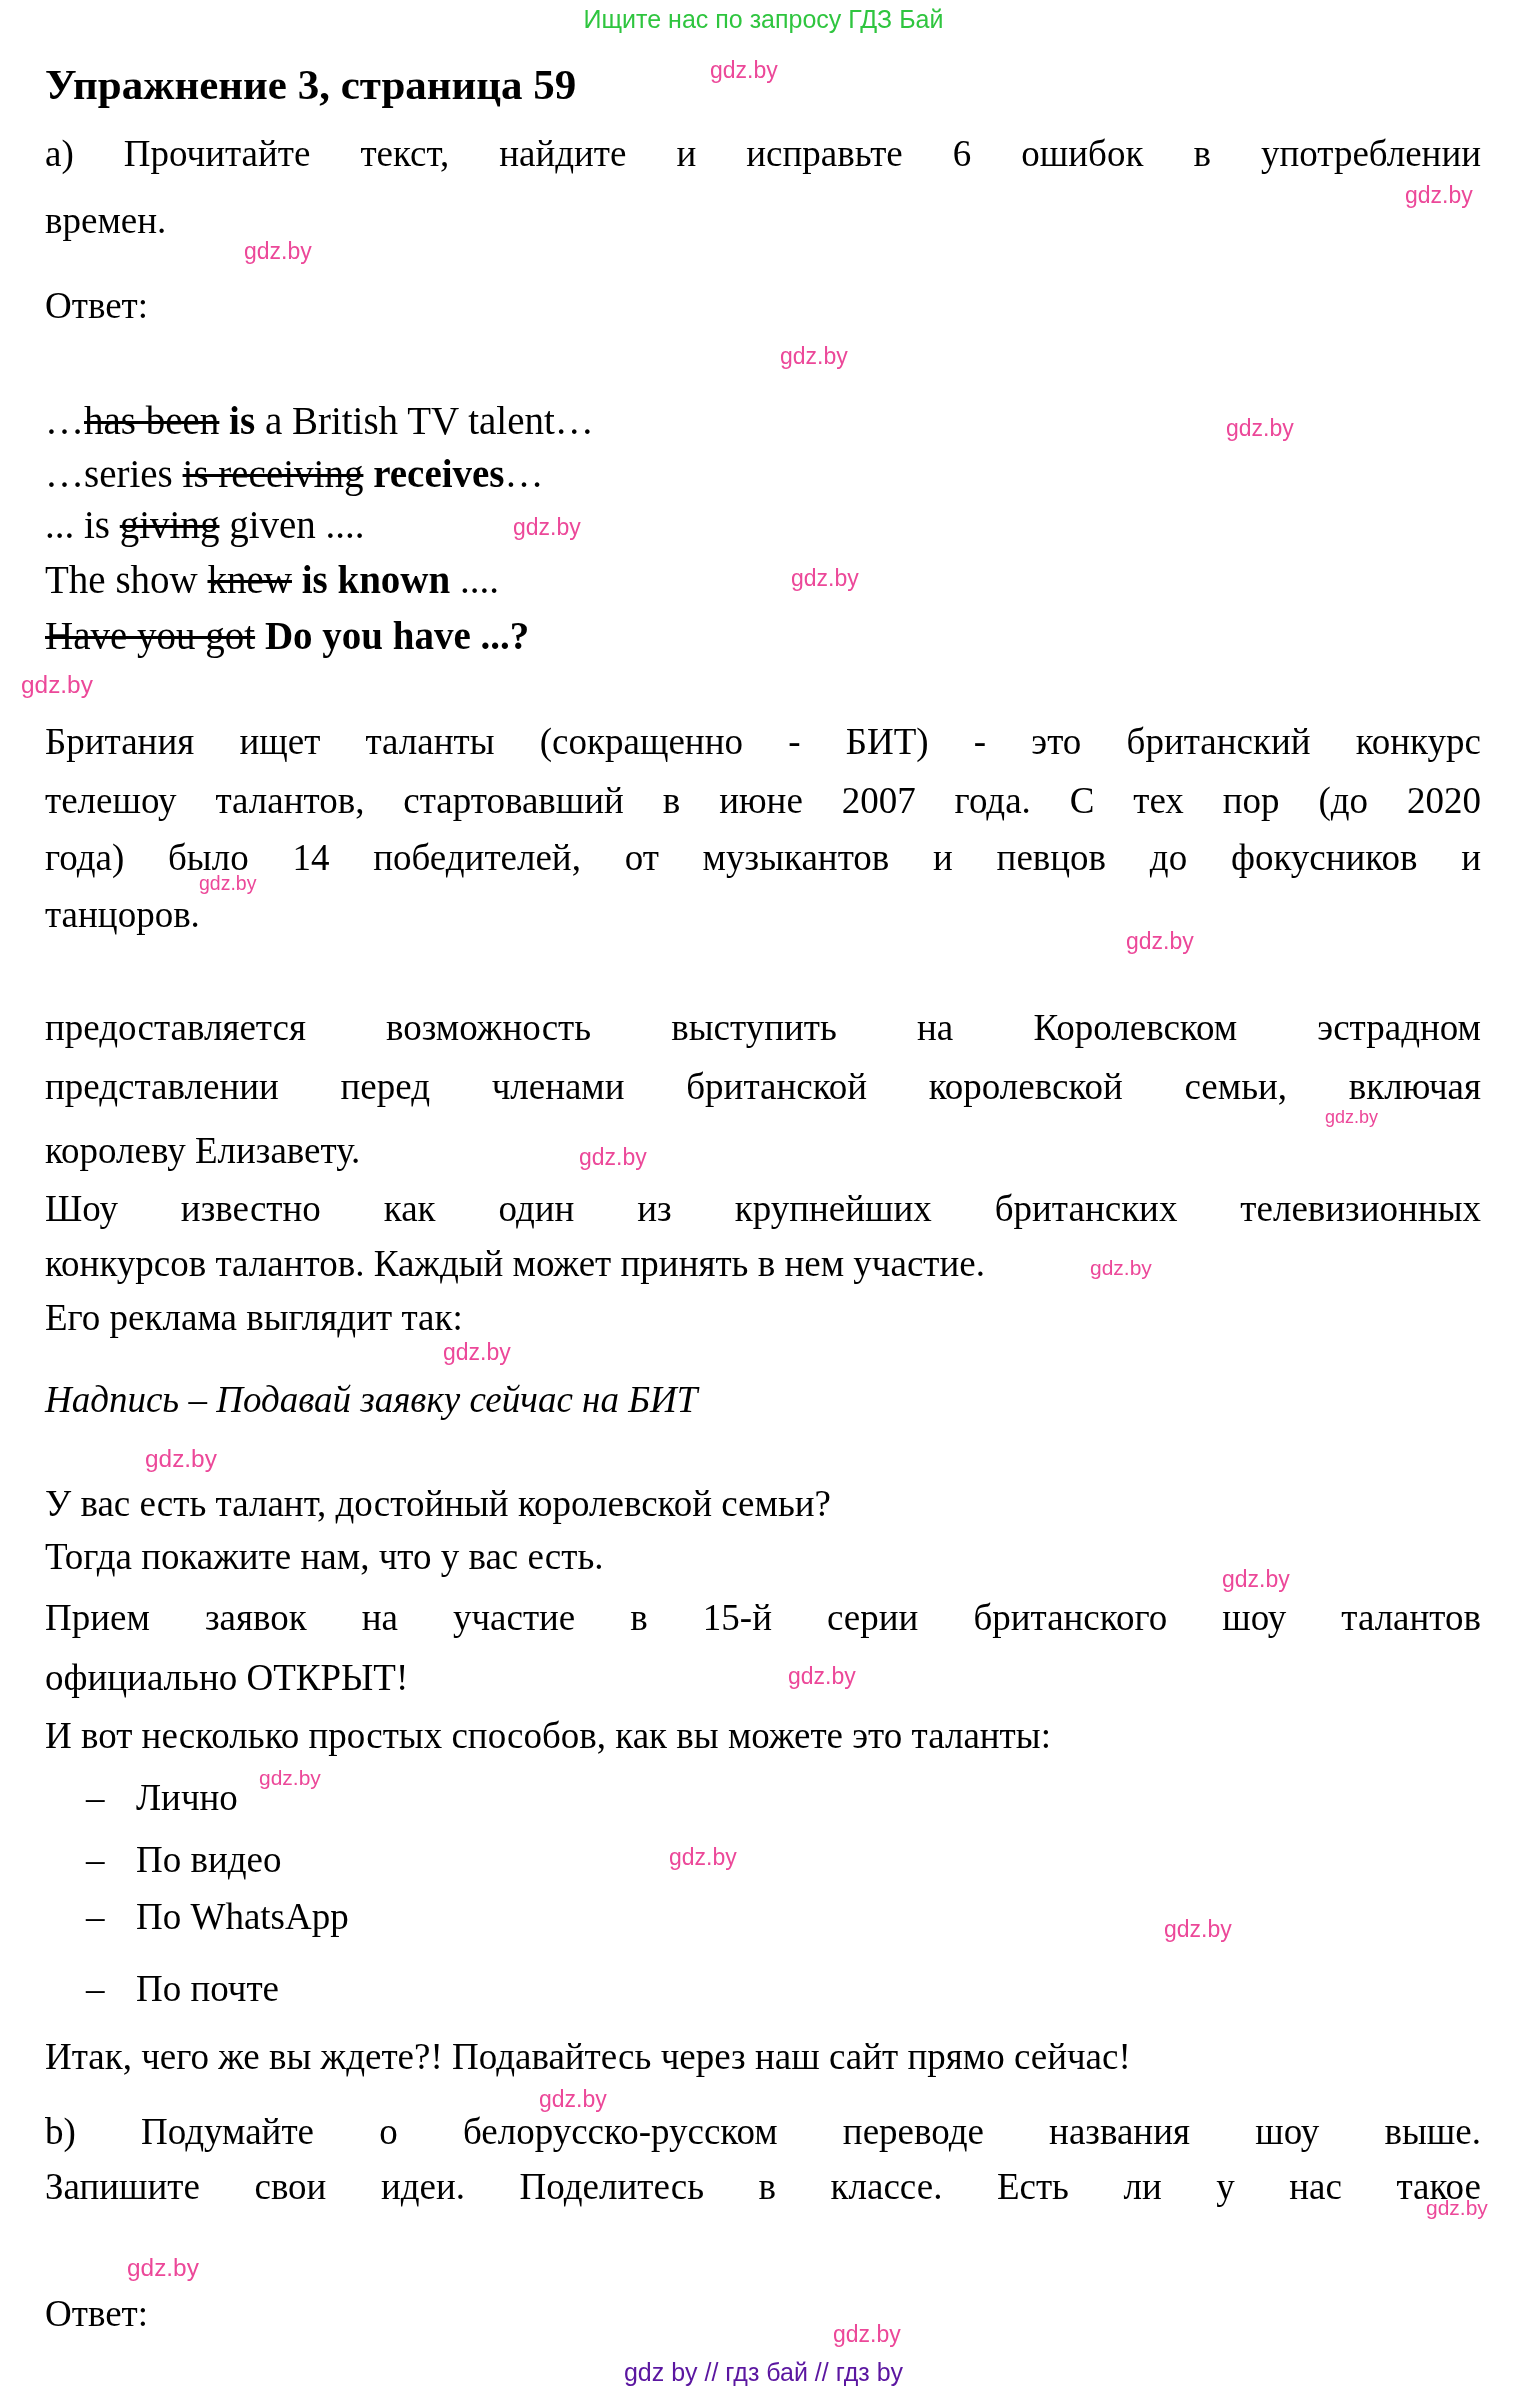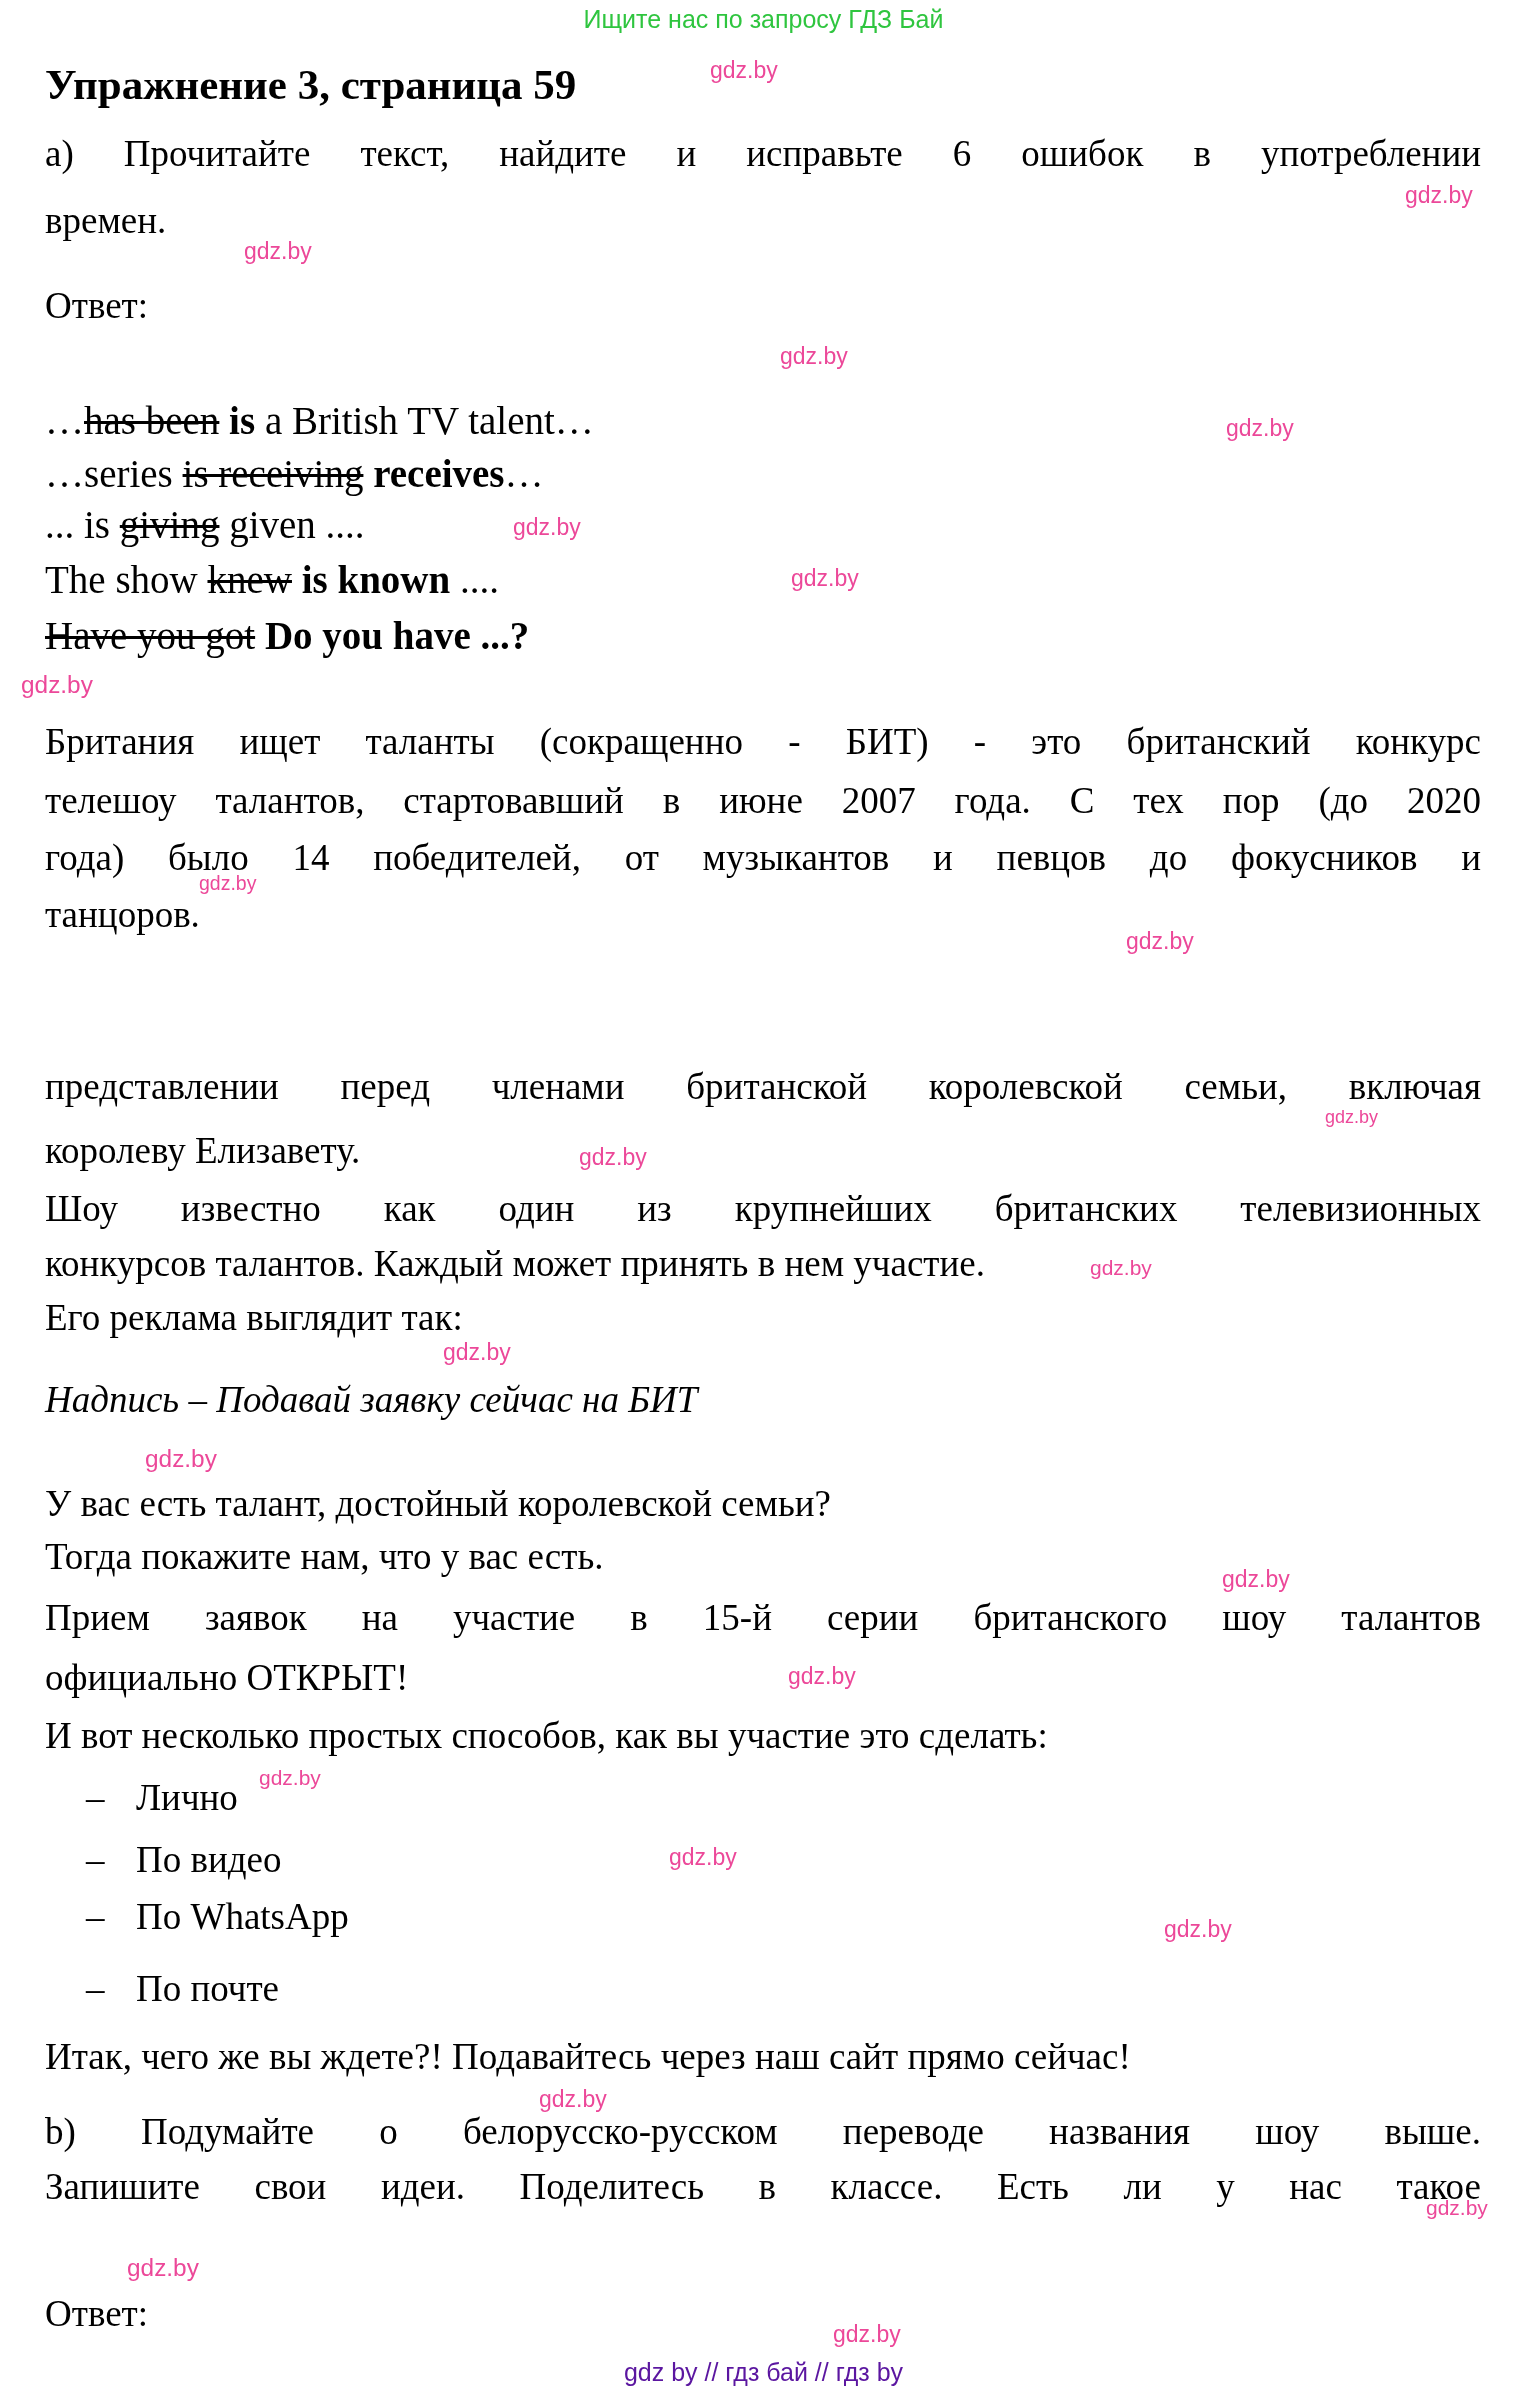--- a/index.html
+++ b/index.html
@@ -84,33 +84,34 @@
 
   <div class="line eng" style="top:558px;"><span>The show </span><span class="strike">knew</span><span> </span><span class="b">is known</span><span> ....</span></div>
 
   <div class="line eng" style="top:614px;"><span></span><span class="strike">Have you got</span><span> </span><span class="b">Do you have ...?</span><span></span></div>
 
   <div class="line just" style="top:721px;">Британия ищет таланты (сокращенно - БИТ) - это британский конкурс</div>
   <div class="line just" style="top:780px;">телешоу талантов, стартовавший в июне 2007 года. С тех пор (до 2020</div>
   <div class="line just" style="top:837px;">года) было 14 победителей, от музыкантов и певцов до фокусников и</div>
   <div class="line" style="top:894px;">танцоров.</div>
 
+  <div class="line just" style="top:1007px;">предоставляется возможность выступить на Королевском эстрадном</div>
   <div class="line just" style="top:1066px;">представлении перед членами британской королевской семьи, включая</div>
   <div class="line" style="top:1130px;">королеву Елизавету.</div>
 
   <div class="line just" style="top:1188px;">Шоу известно как один из крупнейших британских телевизионных</div>
   <div class="line" style="top:1243px;">конкурсов талантов. Каждый может принять в нем участие.</div>
   <div class="line" style="top:1297px;">Его реклама выглядит так:</div>
 
   <div class="line it" style="top:1379px;">Надпись – Подавай заявку сейчас на БИТ</div>
   <div class="line" style="top:1483px;">У вас есть талант, достойный королевской семьи?</div>
   <div class="line" style="top:1536px;">Тогда покажите нам, что у вас есть.</div>
   <div class="line just" style="top:1597px;">Прием заявок на участие в 15-й серии британского шоу талантов</div>
   <div class="line" style="top:1657px;">официально ОТКРЫТ!</div>
-  <div class="line" style="top:1715px;">И вот несколько простых способов, как вы участие это сделать:</div>
+  <div class="line" style="top:1715px;">И вот несколько простых способов, как вы можете это таланты:</div>
 
   <div class="line" style="top:1777px;"><span class="bullet-dash">–</span><span>Лично</span></div>
   <div class="line" style="top:1839px;"><span class="bullet-dash">–</span><span>По видео</span></div>
   <div class="line" style="top:1896px;"><span class="bullet-dash">–</span><span>По WhatsApp</span></div>
   <div class="line" style="top:1968px;"><span class="bullet-dash">–</span><span>По почте</span></div>
 
   <div class="line" style="top:2036px;">Итак, чего же вы ждете?! Подавайтесь через наш сайт прямо сейчас!</div>
 
   <div class="line just" style="top:2111px;">b) Подумайте о белорусско-русском переводе названия шоу выше.</div>
   <div class="line just" style="top:2166px;">Запишите свои идеи. Поделитесь в классе. Есть ли у нас такое</div>

